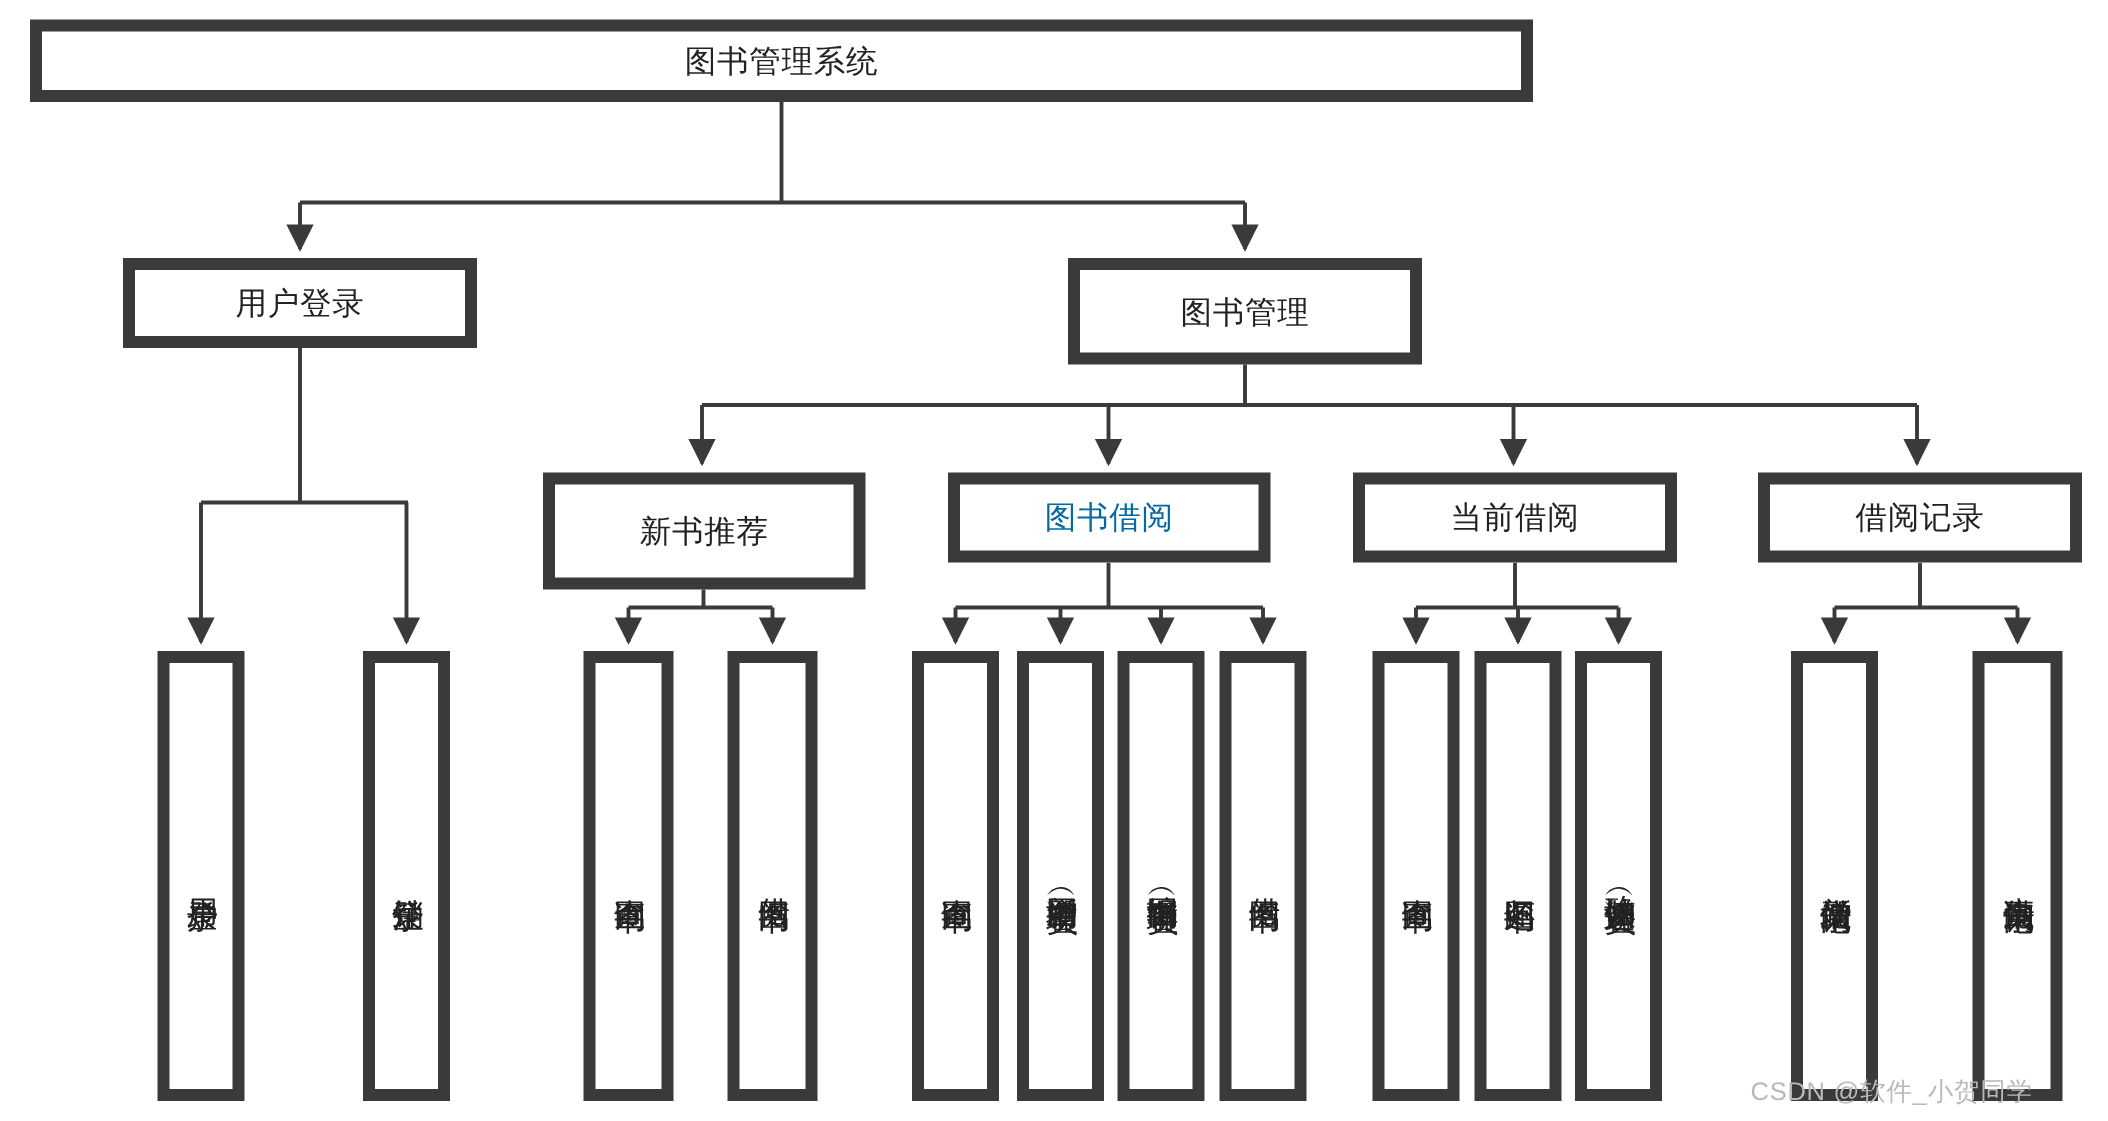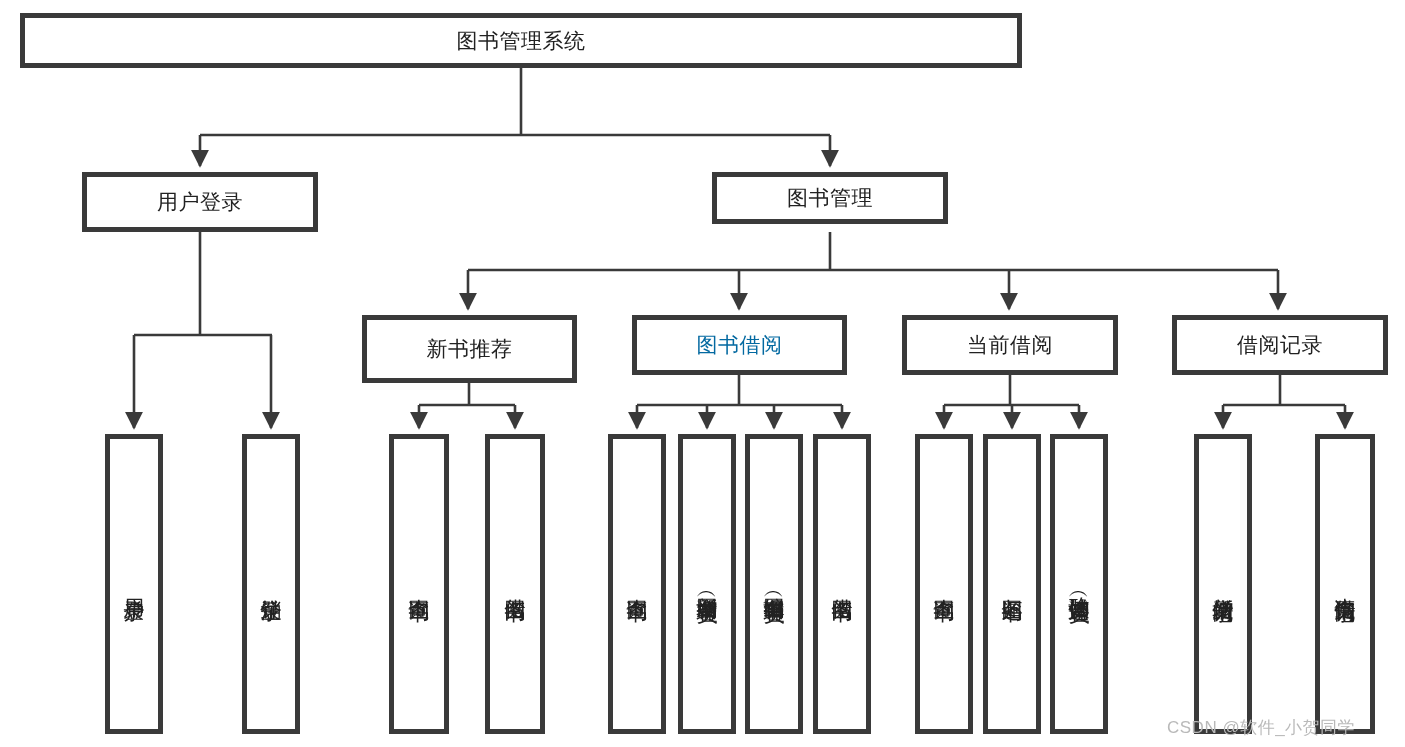--- a/index.html
+++ b/index.html
@@ -21,21 +21,21 @@
     position: absolute;
     left: 0;
     top: 0;
     width: 1405px;
     height: 747px;
   }
   .node {
     position: absolute;
     box-sizing: border-box;
     background: #ffffff;
-    border: 5px solid #f9a8d4;
+    border: 8px solid #f9a8d4;
     display: flex;
     align-items: center;
     justify-content: center;
     color: #222222;
   }
   .node.horiz {
     font-size: 21px;
     letter-spacing: 0.5px;
   }
   .node.vert {
@@ -120,25 +120,25 @@
     </g>
   </svg>
 
   <div class="node horiz" style="left: 20px; top: 13px; width: 1002px; height: 55px; border-color: rgb(58, 58, 58); color: rgb(34, 34, 34);">
     <span class="lbl">图书管理系统</span>
   </div>
 
   <div class="node horiz" style="left: 82px; top: 172px; width: 236px; height: 60px; border-color: rgb(58, 58, 58); color: rgb(34, 34, 34);">
     <span class="lbl">用户登录</span>
   </div>
-  <div class="node horiz" style="left: 712px; top: 172px; width: 236px; height: 52px; border-color: rgb(58, 58, 58); color: rgb(34, 34, 34);">
+  <div class="node horiz" style="left: 712px; top: 172px; width: 236px; height: 71px; border-color: rgb(58, 58, 58); color: rgb(34, 34, 34);">
     <span class="lbl">图书管理</span>
   </div>
 
-  <div class="node horiz" style="left: 362px; top: 315px; width: 215px; height: 68px; border-color: rgb(58, 58, 58); color: rgb(34, 34, 34);">
+  <div class="node horiz" style="left: 362px; top: 315px; width: 215px; height: 78px; border-color: rgb(58, 58, 58); color: rgb(34, 34, 34);">
     <span class="lbl">新书推荐</span>
   </div>
   <div class="node horiz" style="left: 632px; top: 315px; width: 215px; height: 60px; border-color: rgb(58, 58, 58); color: #0369a1;">
     <span class="lbl">图书借阅</span>
   </div>
   <div class="node horiz" style="left: 902px; top: 315px; width: 216px; height: 60px; border-color: rgb(58, 58, 58); color: rgb(34, 34, 34);">
     <span class="lbl">当前借阅</span>
   </div>
   <div class="node horiz" style="left: 1172px; top: 315px; width: 216px; height: 60px; border-color: rgb(58, 58, 58); color: rgb(34, 34, 34);">
     <span class="lbl">借阅记录</span>

